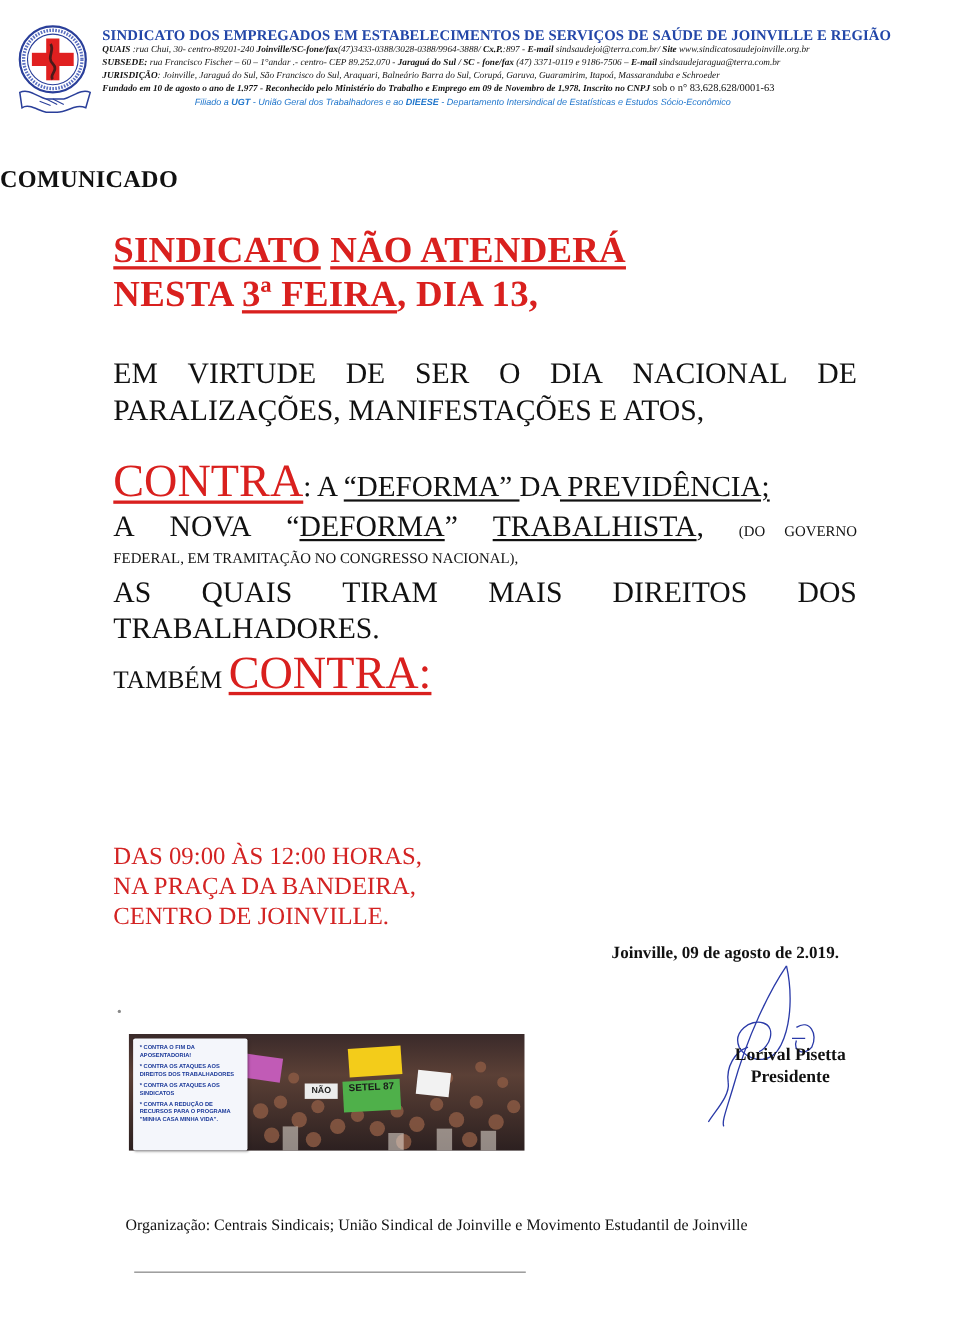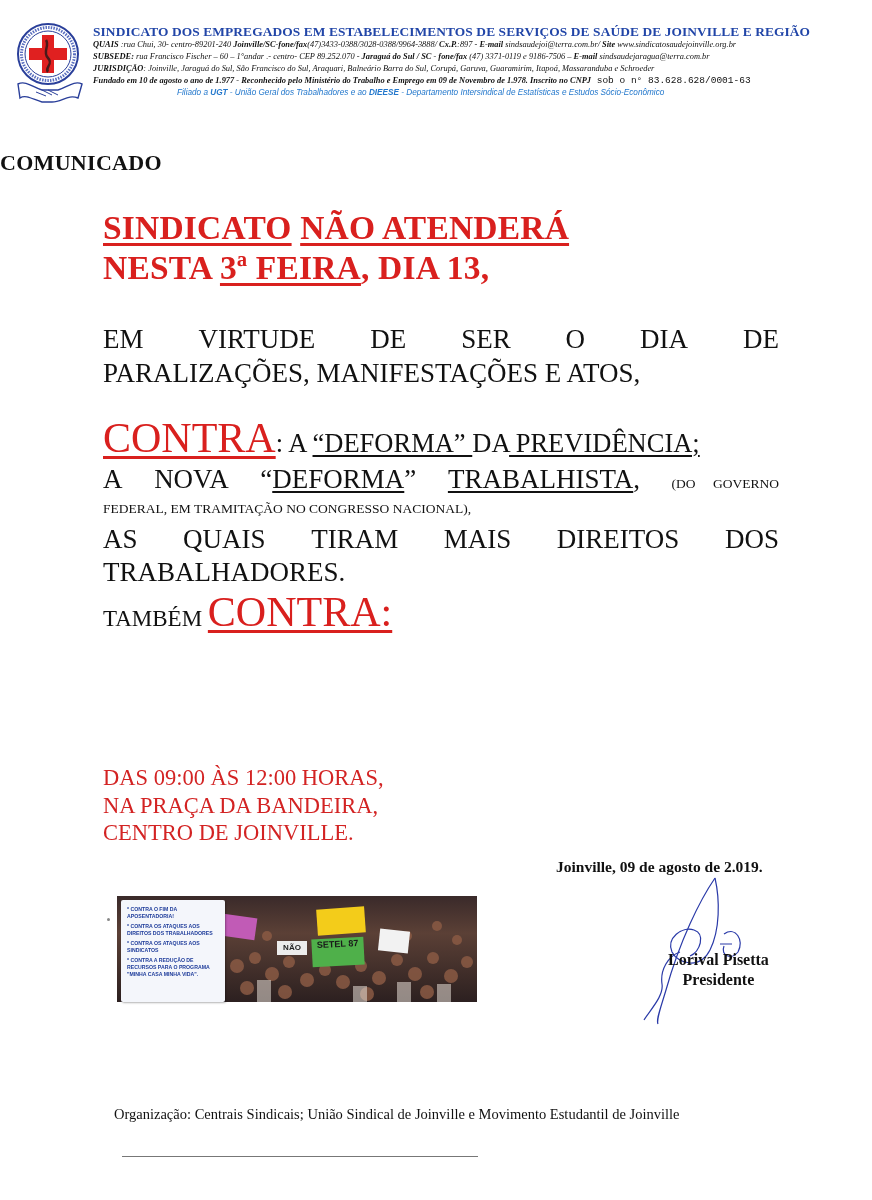--- a/index.html
+++ b/index.html
@@ -40,21 +40,21 @@
   .tambem-items div { font-size: 26.5px; line-height: 32px; white-space: nowrap; }
 
   .participe { position: absolute; left: 103px; top: 764px; color: #d32323; font-size: 22.5px; line-height: 27.5px; }
 
   .date-line { position: absolute; left: 556px; top: 858px; font-weight: bold; font-size: 15.5px; }
   .signature { position: absolute; left: 620px; top: 860px; width: 170px; height: 170px; }
   .signer { position: absolute; left: 668px; top: 950px; font-size: 16px; line-height: 20px; text-align: center; }
   .signer .name { font-weight: bold; }
   .signer .role { font-weight: bold; }
 
-  .banner { position: absolute; left: 117px; top: 896px; width: 360px; height: 180px; overflow: hidden; }
+  .banner { position: absolute; left: 117px; top: 940px; width: 360px; height: 180px; overflow: hidden; }
   .banner-photo { position: absolute; left: 0; top: 0; width: 360px; height: 106px; background: linear-gradient(180deg, #3a2a2a 0%, #5b4036 35%, #2c2020 100%); }
   .crowd { position: absolute; left: 0; top: 0; width: 360px; height: 106px; }
   .banner-list { position: absolute; left: 4px; top: 4px; width: 104px; height: 102px; background: #f4f6fb; border-radius: 2px; padding: 6px 6px; box-shadow: 1px 1px 2px rgba(0,0,0,.3); }
   .banner-list div { font-family: "Liberation Sans", sans-serif; font-weight: bold; font-size: 5.2px; line-height: 7px; color: #1d3b9a; margin-bottom: 3px; }
   .sign-yellow { position: absolute; left: 200px; top: 12px; width: 48px; height: 26px; background: #f3cc1a; transform: rotate(-4deg); }
   .sign-green { position: absolute; left: 195px; top: 42px; width: 52px; height: 28px; background: #4fb04a; transform: rotate(-3deg); font-family: "Liberation Sans", sans-serif; font-weight: bold; font-size: 9px; color: #1a1a1a; text-align: center; line-height: 13px; }
   .sign-white { position: absolute; left: 160px; top: 45px; width: 30px; height: 14px; background: #ececec; font-family: "Liberation Sans", sans-serif; font-weight: bold; font-size: 8px; color: #222; text-align: center; line-height: 14px; }
   .sign-pink { position: absolute; left: 105px; top: 20px; width: 34px; height: 22px; background: #c15bb6; transform: rotate(8deg); }
   .sign-white2 { position: absolute; left: 262px; top: 34px; width: 30px; height: 22px; background: #f2f2f2; transform: rotate(6deg); }
   .banner-red { position: absolute; left: 0; top: 104px; width: 360px; height: 76px; background: #e8261f; border-top: 1px solid #b01a14; text-align: center; }
@@ -85,21 +85,21 @@
     <div class="lh-line">
       <b>QUAIS</b><span> :rua Chui, 30- centro-89201-240 </span><b>Joinville/SC-fone/fax</b><span>(47)3433-0388/3028-0388/9964-3888/ </span><b>Cx.P.</b><span>:897 - </span><b>E-mail</b><span> sindsaudejoi@terra.com.br/ </span><b>Site</b><span> www.sindicatosaudejoinville.org.br</span>
     </div>
     <div class="lh-line">
       <b>SUBSEDE:</b><span> rua Francisco Fischer – 60 – 1°andar .- centro- CEP 89.252.070 - </span><b>Jaraguá do Sul / SC - fone/fax</b><span> (47) 3371-0119 e 9186-7506 – </span><b>E-mail</b><span> sindsaudejaragua@terra.com.br</span>
     </div>
     <div class="lh-line">
       <b>JURISDIÇÃO</b><span>: Joinville, Jaraguá do Sul, São Francisco do Sul, Araquari, Balneário Barra do Sul, Corupá, Garuva, Guaramirim, Itapoá, Massaranduba e Schroeder</span>
     </div>
     <div class="lh-line" style="font-weight:bold;">
-      <span>Fundado em 10 de agosto o ano de 1.977 -   Reconhecido pelo Ministério do Trabalho e Emprego em 09 de Novembro de 1.978. Inscrito no </span><b>CNPJ</b><span style="font-weight:normal;font-style:normal;font-size:9.5px;font-family:Liberation Mono, monospace;"> sob o n° 83.628.628/0001-63</span>
+      <span>Fundado em 10 de agosto o ano de 1.977 -   Reconhecido pelo Ministério do Trabalho e Emprego em 09 de Novembro de 1.978. Inscrito no </span><b>CNPJ</b><span style="font-weight:normal;font-style:normal;font-size:9.5px;"> sob o n° 83.628.628/0001-63</span>
     </div>
     <div class="lh-affil">
       <span>Filiado a </span><b>UGT</b><span> - União Geral dos Trabalhadores e ao </span><b>DIEESE</b><span> - Departamento Intersindical de Estatísticas e Estudos Sócio-Econômico</span>
     </div>
   </div>
 </div>
 
 <div class="comunicado">COMUNICADO</div>
 
 <div class="headline">
@@ -108,20 +108,21 @@
 </div>
 
 <div class="reason">
   <div class="l1">
     <span>EM</span>
     <span>VIRTUDE</span>
     <span>DE</span>
     <span>SER</span>
     <span>O</span>
     <span>DIA</span>
+    <span>NACIONAL</span>
     <span>DE</span>
   </div>
   <div>PARALIZAÇÕES, MANIFESTAÇÕES E ATOS,</div>
 </div>
 
 <div class="contra-block">
   <div class="contra-line"><span class="big-red">CONTRA</span><span>: A </span><span class="ul">“DEFORMA” </span><span>DA</span><span class="ul"> PREVIDÊNCIA;</span></div>
   <div class="nova-line">
     <span>A</span>
     <span>NOVA</span>

